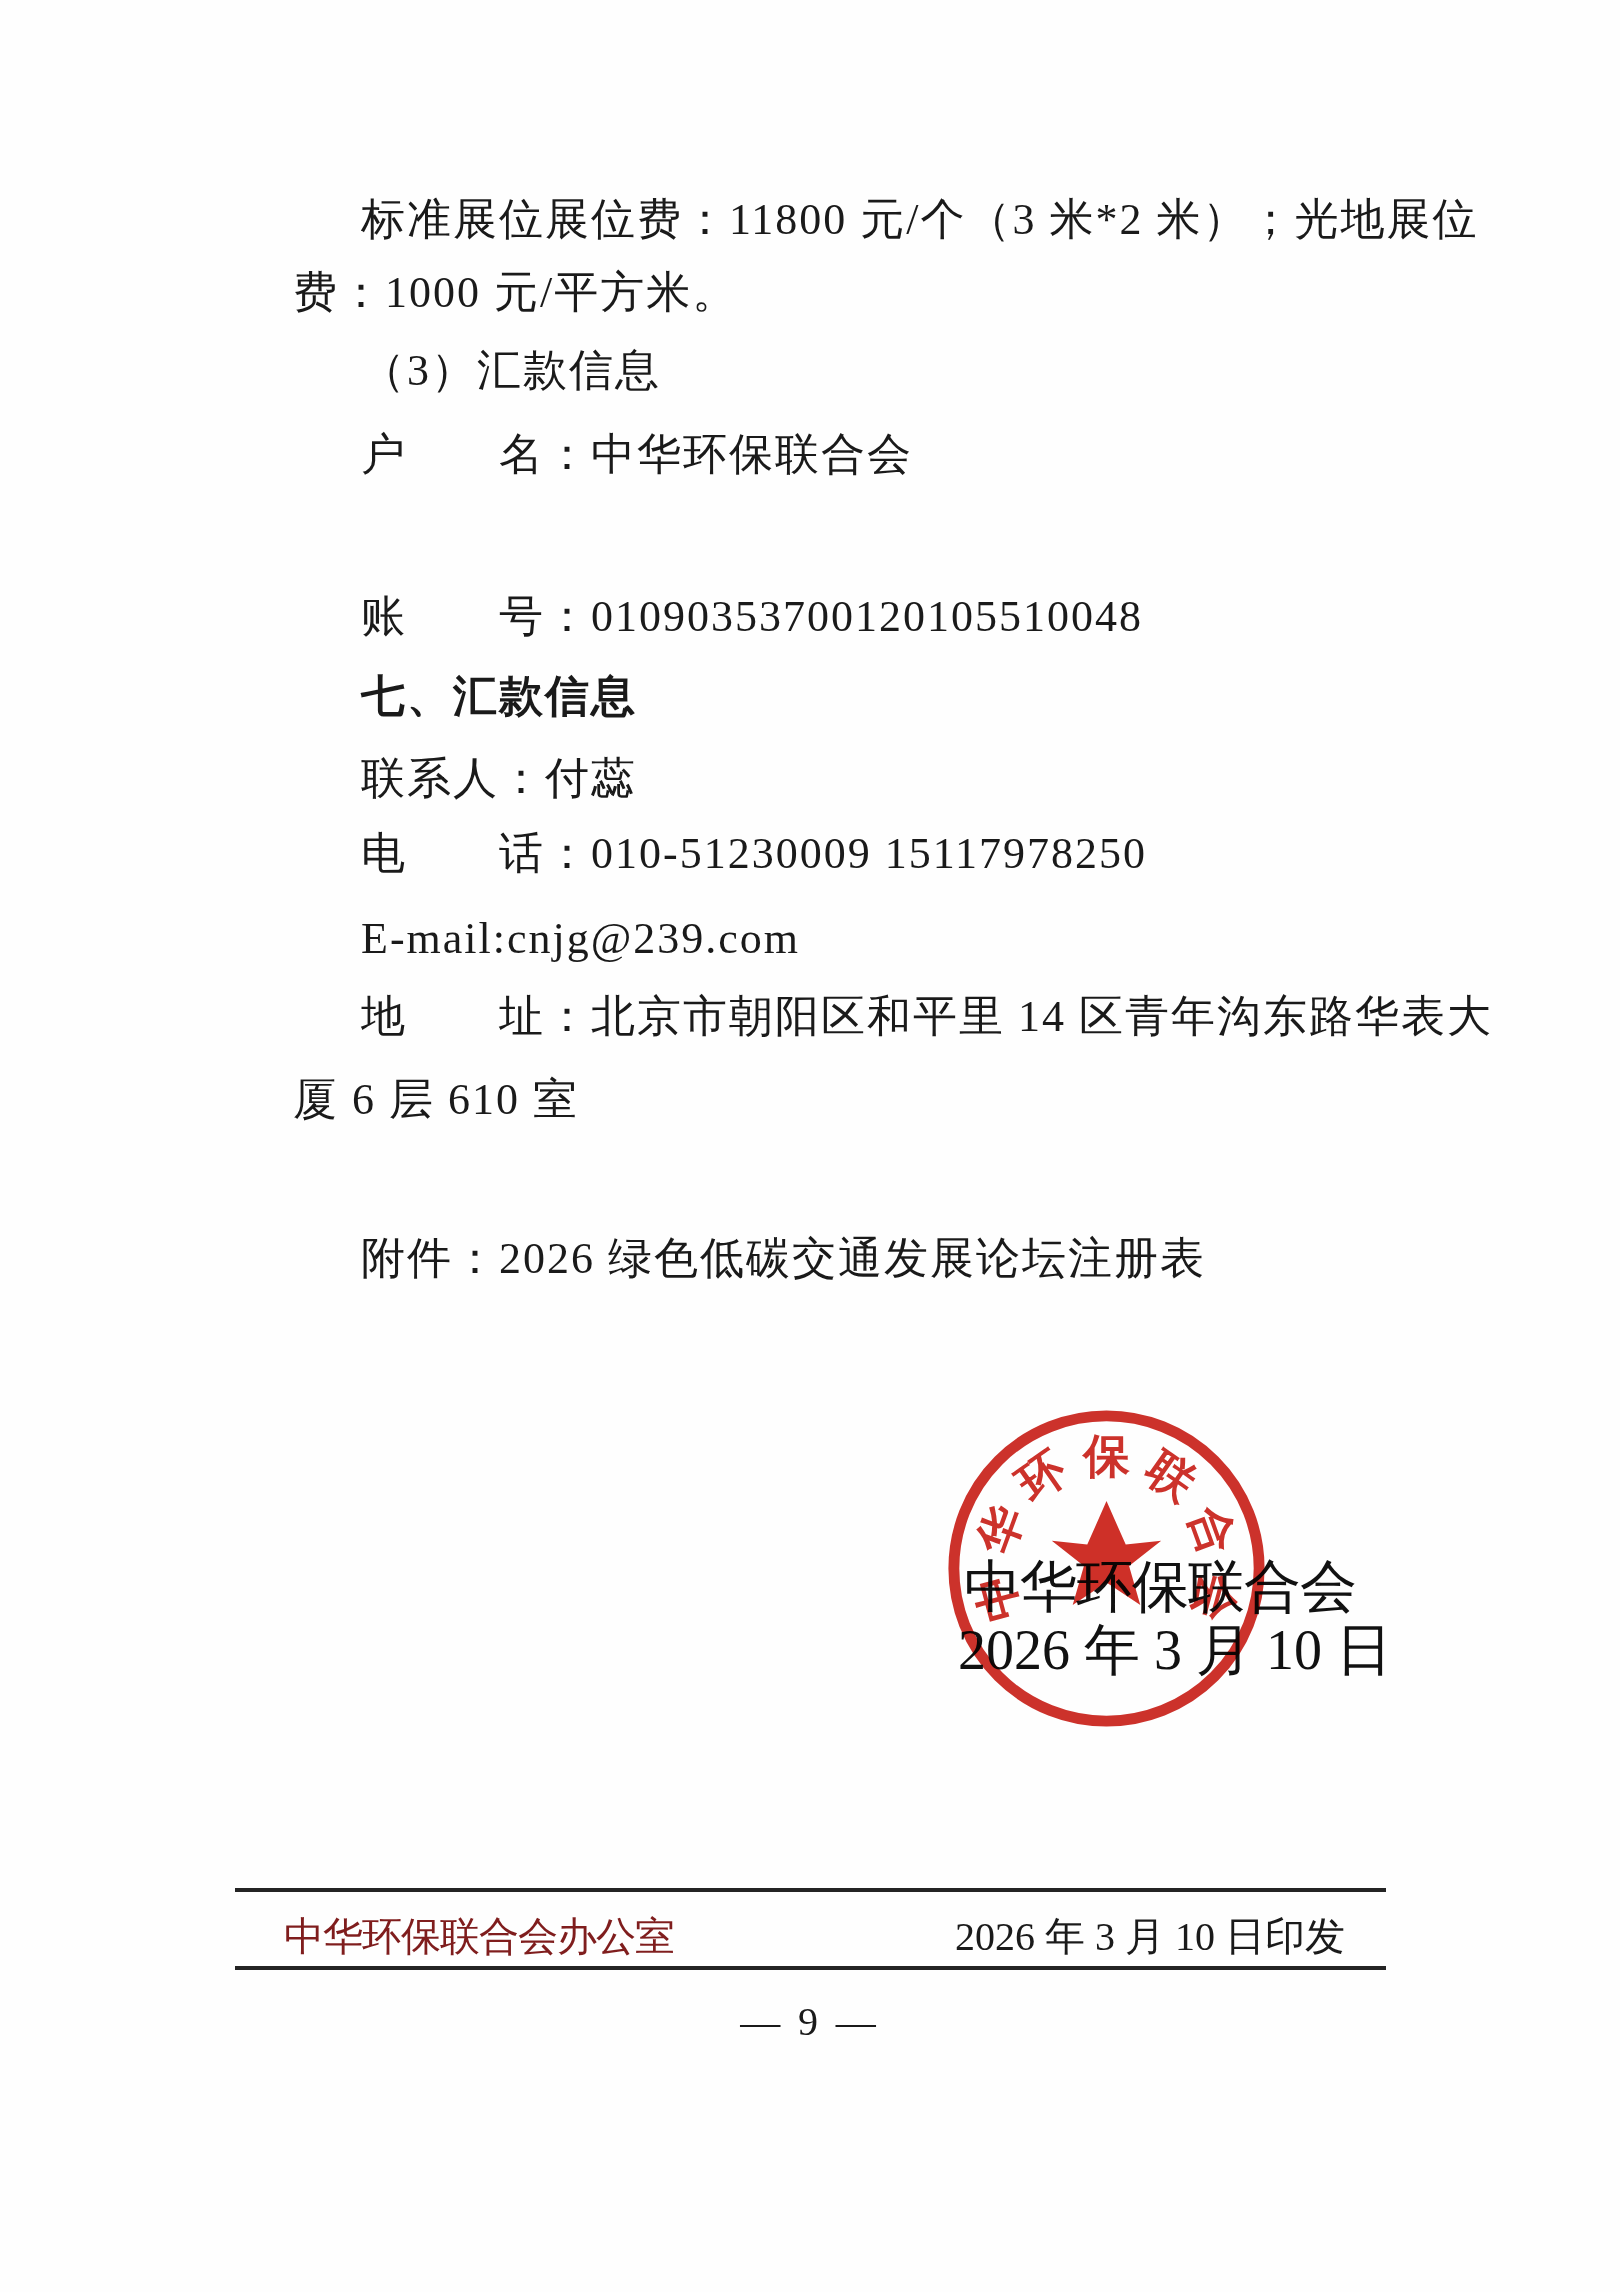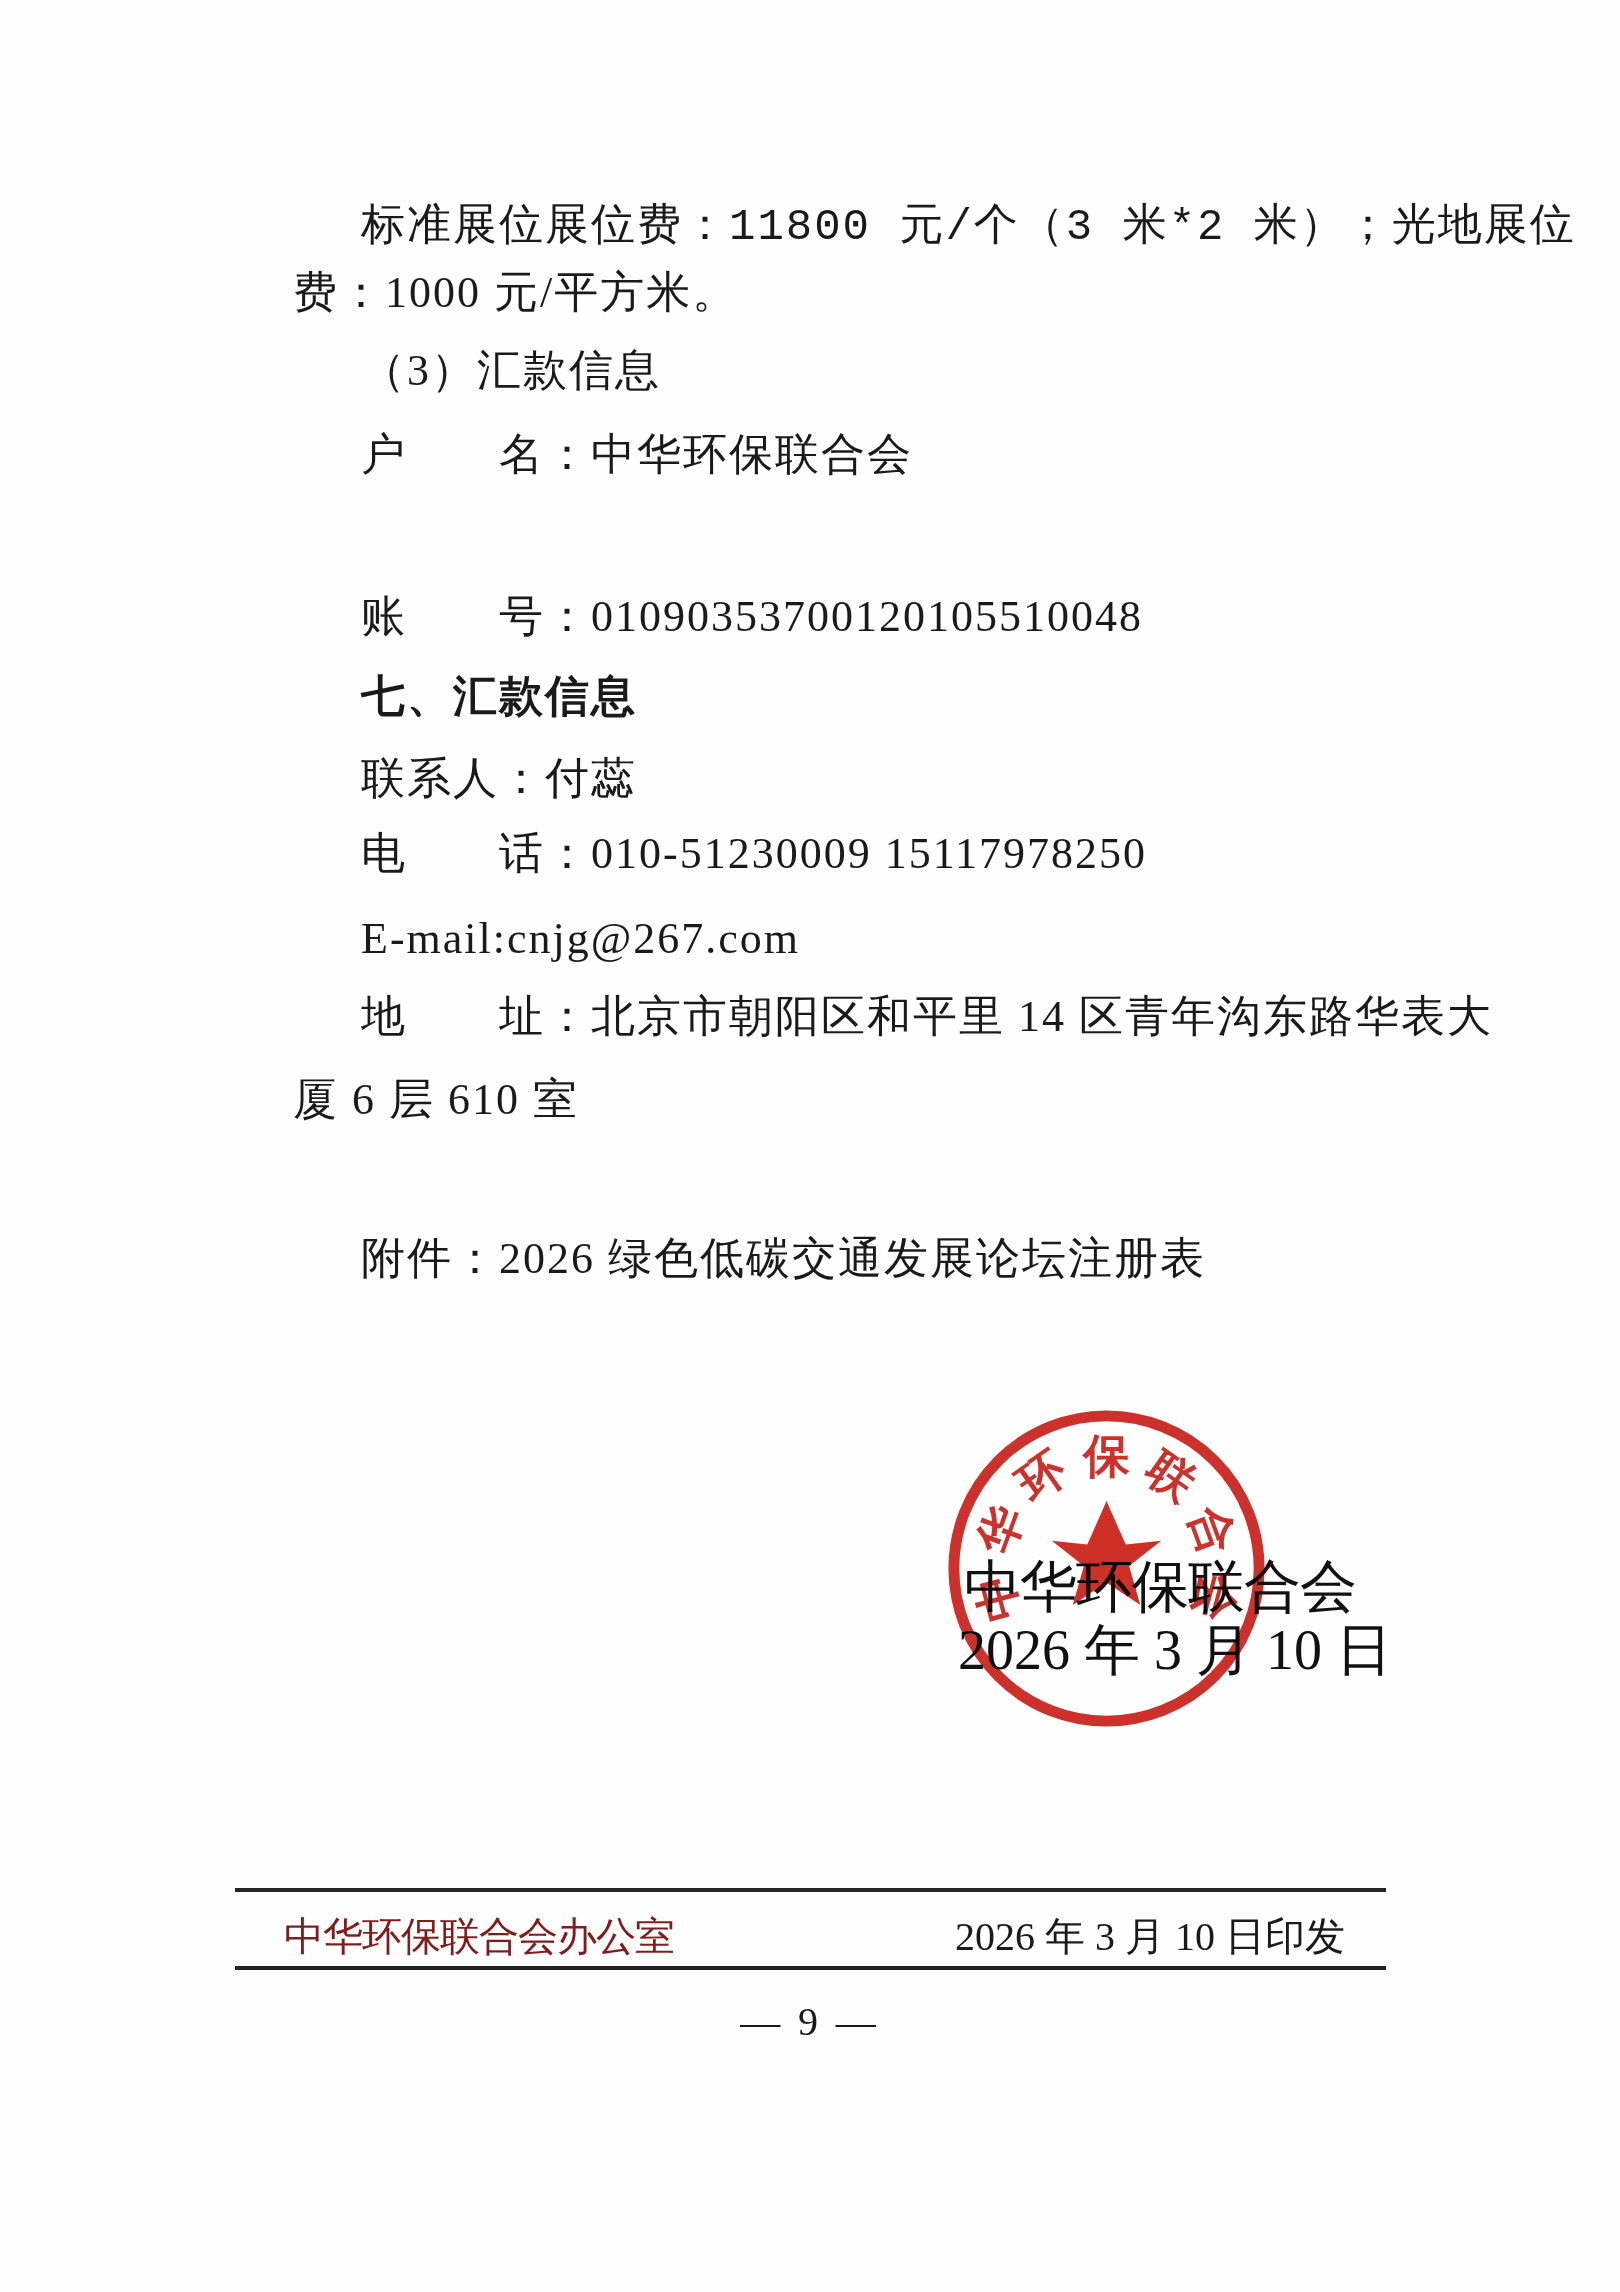--- a/index.html
+++ b/index.html
@@ -17,21 +17,21 @@
     font-size:44px;
     line-height:51px;
     letter-spacing:2px;
     white-space:pre;
     color:#1a1a1a;
   }
   .indent{left:361px;}
   .flush{left:267px;margin-left:26px;}
   .bold{font-weight:bold;}
   
-  .l1{top:202px;font-family:Liberation Mono, monospace;}  .l2{top:267px;}  .l3{top:345px;}
+  .l1{top:194px;}  .l2{top:267px;}  .l3{top:345px;}
   .l4{top:429px;}  .l5{top:511px;}  .l6{top:591px;}
   .l7{top:671px;}  .l8{top:753px;}  .l9{top:828px;}
   .l10{top:913px;} .l11{top:991px;}.l12{top:1074px;}
   .l13{top:1233px;}
 
   
   .seal{
     position:absolute;left:938px;top:1400px;
     width:337px;height:337px;
     opacity:.93;
@@ -78,21 +78,21 @@
 <div class="page">
 
   <div class="bline l1 indent">标准展位展位费：11800 元/个（3 米*2 米）；光地展位</div>
   <div class="bline l2 flush">费：1000 元/平方米。</div>
   <div class="bline l3 indent">（3）汇款信息</div>
   <div class="bline l4 indent">户　　名：中华环保联合会</div>
   <div class="bline l6 indent">账　　号：01090353700120105510048</div>
   <div class="bline l7 indent bold">七、汇款信息</div>
   <div class="bline l8 indent">联系人：付蕊</div>
   <div class="bline l9 indent">电　　话：010-51230009 15117978250</div>
-  <div class="bline l10 indent">E-mail:cnjg@267.com</div>
+  <div class="bline l10 indent">E-mail:cnjg@239.com</div>
   <div class="bline l11 indent">地　　址：北京市朝阳区和平里 14 区青年沟东路华表大</div>
   <div class="bline l12 flush">厦 6 层 610 室</div>
   <div class="bline l13 indent">附件：2026 绿色低碳交通发展论坛注册表</div>
 
   <svg class="seal" viewBox="0 0 340 340">
     <circle cx="170" cy="170" r="154" fill="none" stroke="#c9221b" stroke-width="11"></circle>
     <polygon fill="#cc2017" points="170,102 189.4,145.9 225.2,142.1 192.8,167.4 204.1,206.9 170,184 135.9,206.9 147.2,167.4 114.8,142.1 150.6,145.9">
     </polygon>
     <g>
         <text transform="translate(59.9 199.5) rotate(-105.0)" text-anchor="middle" dominant-baseline="central" fill="#c9221b">中</text>

